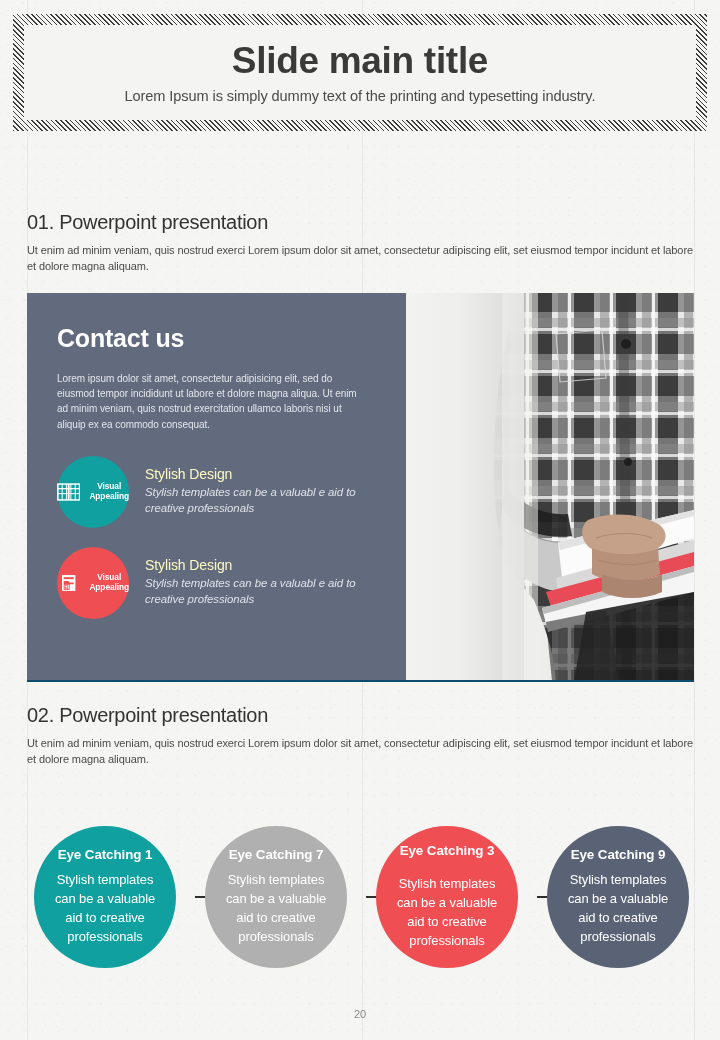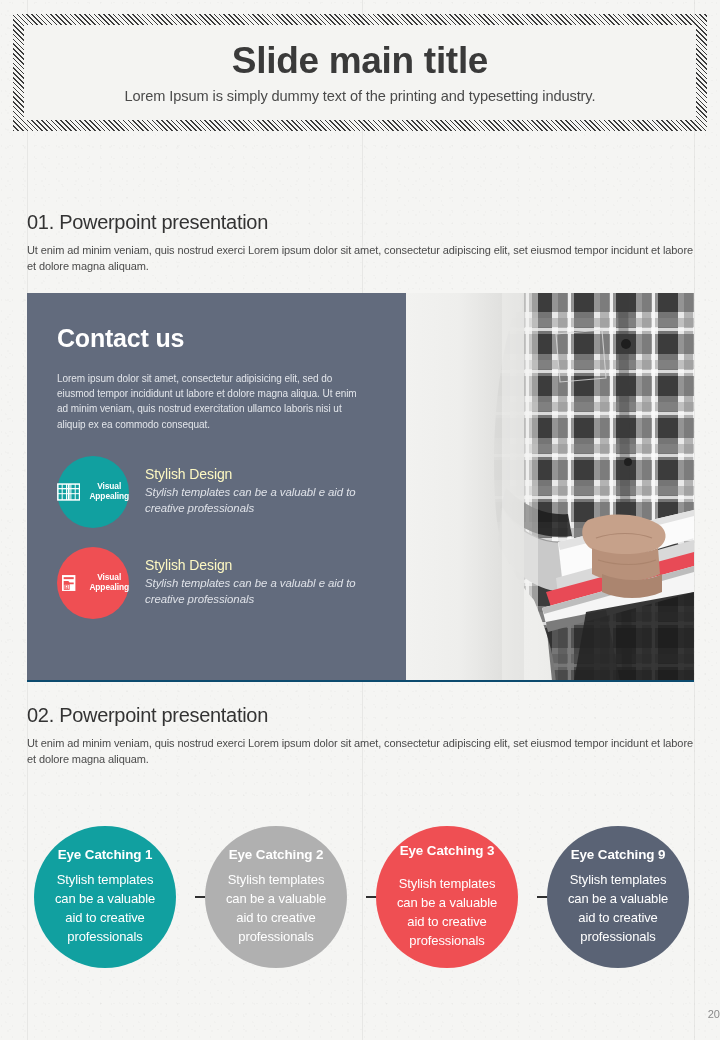--- a/index.html
+++ b/index.html
@@ -218,21 +218,21 @@
     line-height: 1.45;
     text-align: center;
     letter-spacing: -0.1px;
   }
 
   
   .page-number {
     position: absolute;
     left: 0; right: 0;
     top: 1008px;
-    text-align: right;
+    text-align: center;
     font-size: 11px;
     color: #8a8a8a;
   }
 </style>
 </head>
 <body>
 
 <div class="paper-texture"></div>
 <div class="guide g1"></div>
 <div class="guide g2"></div>
@@ -381,21 +381,21 @@
   <div class="circle-row">
     <div class="connector" style="left:168px; width:34px;"></div>
     <div class="connector" style="left:339px; width:34px;"></div>
     <div class="connector" style="left:510px; width:34px;"></div>
 
     <div class="circle c-teal" style="left:7px;">
       <div class="circle-title">Eye  Catching 1</div>
       <div class="circle-desc">Stylish templates can be a valuable aid to creative professionals</div>
     </div>
     <div class="circle c-gray" style="left:178px;">
-      <div class="circle-title">Eye  Catching 2</div>
+      <div class="circle-title">Eye  Catching 7</div>
       <div class="circle-desc">Stylish templates can be a valuable aid to creative professionals</div>
     </div>
     <div class="circle c-red" style="left:349px;gap:8px;">
       <div class="circle-title">Eye  Catching 3</div>
       <div class="circle-desc">Stylish templates can be a valuable aid to creative professionals</div>
     </div>
     <div class="circle c-slate" style="left:520px;">
       <div class="circle-title">Eye  Catching 9</div>
       <div class="circle-desc">Stylish templates can be a valuable aid to creative professionals</div>
     </div>

